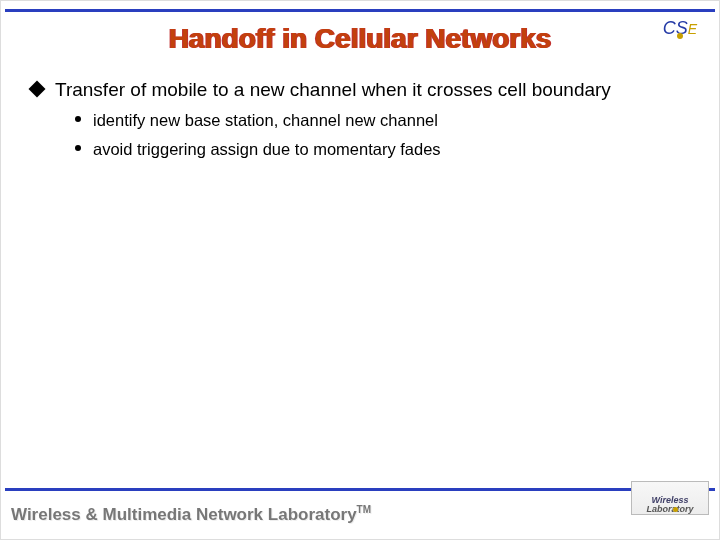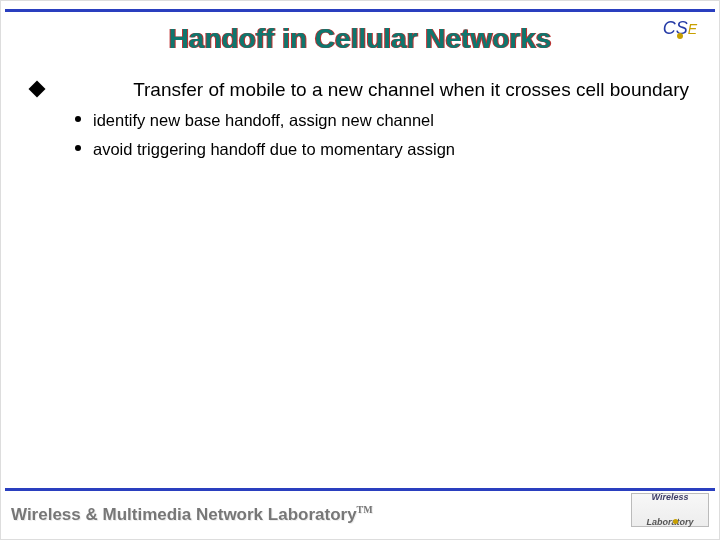--- a/index.html
+++ b/index.html
@@ -16,21 +16,21 @@
     top: 8px; left: 4px; right: 4px;
     height: 3px;
     background: #2a3fbf;
   }
   .title {
     position: absolute;
     top: 22px; left: 0; right: 0;
     text-align: center;
     font-size: 28px;
     font-weight: bold;
-    color: #0f766e;
+    color: #c2410c;
     text-shadow: 1px 0 0 #c03030, -1px 0 0 #c03030;
   }
   .logo-cse {
     position: absolute;
     top: 14px; right: 14px;
     width: 50px; height: 26px;
     display: flex; align-items: center; justify-content: center;
   }
   .logo-cse-text {
     font-size: 18px; font-weight: normal; font-style: italic;
@@ -44,21 +44,20 @@
     width: 6px; height: 6px; background: #c8a000; border-radius: 50%;
     top: 18px; left: 22px;
   }
   .content {
     position: absolute;
     top: 76px; left: 30px; right: 30px;
   }
   .bullet-row {
     display: flex; align-items: flex-start;
     margin-bottom: 6px;
-    justify-content: space-between;
   }
   .bullet-main {
     font-size: 19px;
     color: #000;
     line-height: 1.35;
   }
   .marker-diamond {
     width: 12px; height: 12px;
     background: #000;
     transform: rotate(45deg);
@@ -92,31 +91,30 @@
     background: #2a3fbf;
   }
   .footer-text {
     position: absolute;
     left: 10px; bottom: 14px;
     font-size: 17px;
     font-weight: bold;
     color: #777;
     text-shadow: 1px 1px 0 #eee;
   }
-  .footer-text .tm { font-size: 10px; vertical-align: super; font-family: Liberation Serif, serif; }
+  .footer-text .tm { font-size: 10px; vertical-align: super; }
   .footer-logo {
     position: absolute;
-    right: 10px; bottom: 12px;
+    right: 10px; bottom: 24px;
     width: 78px; height: 34px;
     border: 1px solid #bbb;
     background: linear-gradient(#f7f7f7, #ededed);
-    display: flex; flex-direction: column; align-items: center; justify-content: center;
+    display: flex; flex-direction: column; align-items: center; justify-content: flex-end;
     font-size: 9px; font-weight: bold; color: #404068;
     line-height: 1.0;
-    gap: 16px;
   }
   .footer-logo .line1 { font-style: italic; }
   .footer-logo .line2 { font-style: italic; color: #555; }
   .footer-logo .dot {
     width: 5px; height: 5px; background: #c8a000; border-radius: 50%;
     position: absolute; bottom: 2px; right: 30px;
   }
 </style>
 </head>
 <body>
@@ -135,25 +133,25 @@
   <h1 class="title">Handoff in Cellular Networks</h1>
 
   <div class="content">
     <div class="bullet-row">
       <div class="marker-diamond"></div>
       <div class="bullet-main">Transfer of mobile to a new channel when it crosses cell boundary</div>
     </div>
     <div class="sub-list">
       <div class="sub-row">
         <div class="marker-dot"></div>
-        <div class="sub-text">identify new base handoff, assign new channel</div>
+        <div class="sub-text">identify new base station, channel new channel</div>
       </div>
       <div class="sub-row">
         <div class="marker-dot"></div>
-        <div class="sub-text">avoid triggering handoff due to momentary assign</div>
+        <div class="sub-text">avoid triggering assign due to momentary fades</div>
       </div>
     </div>
   </div>
 
   <div class="footer-rule"></div>
 
   <div class="footer-text">
     <span>Wireless &amp; Multimedia Network Laboratory</span><span class="tm">TM</span>
   </div>
 

